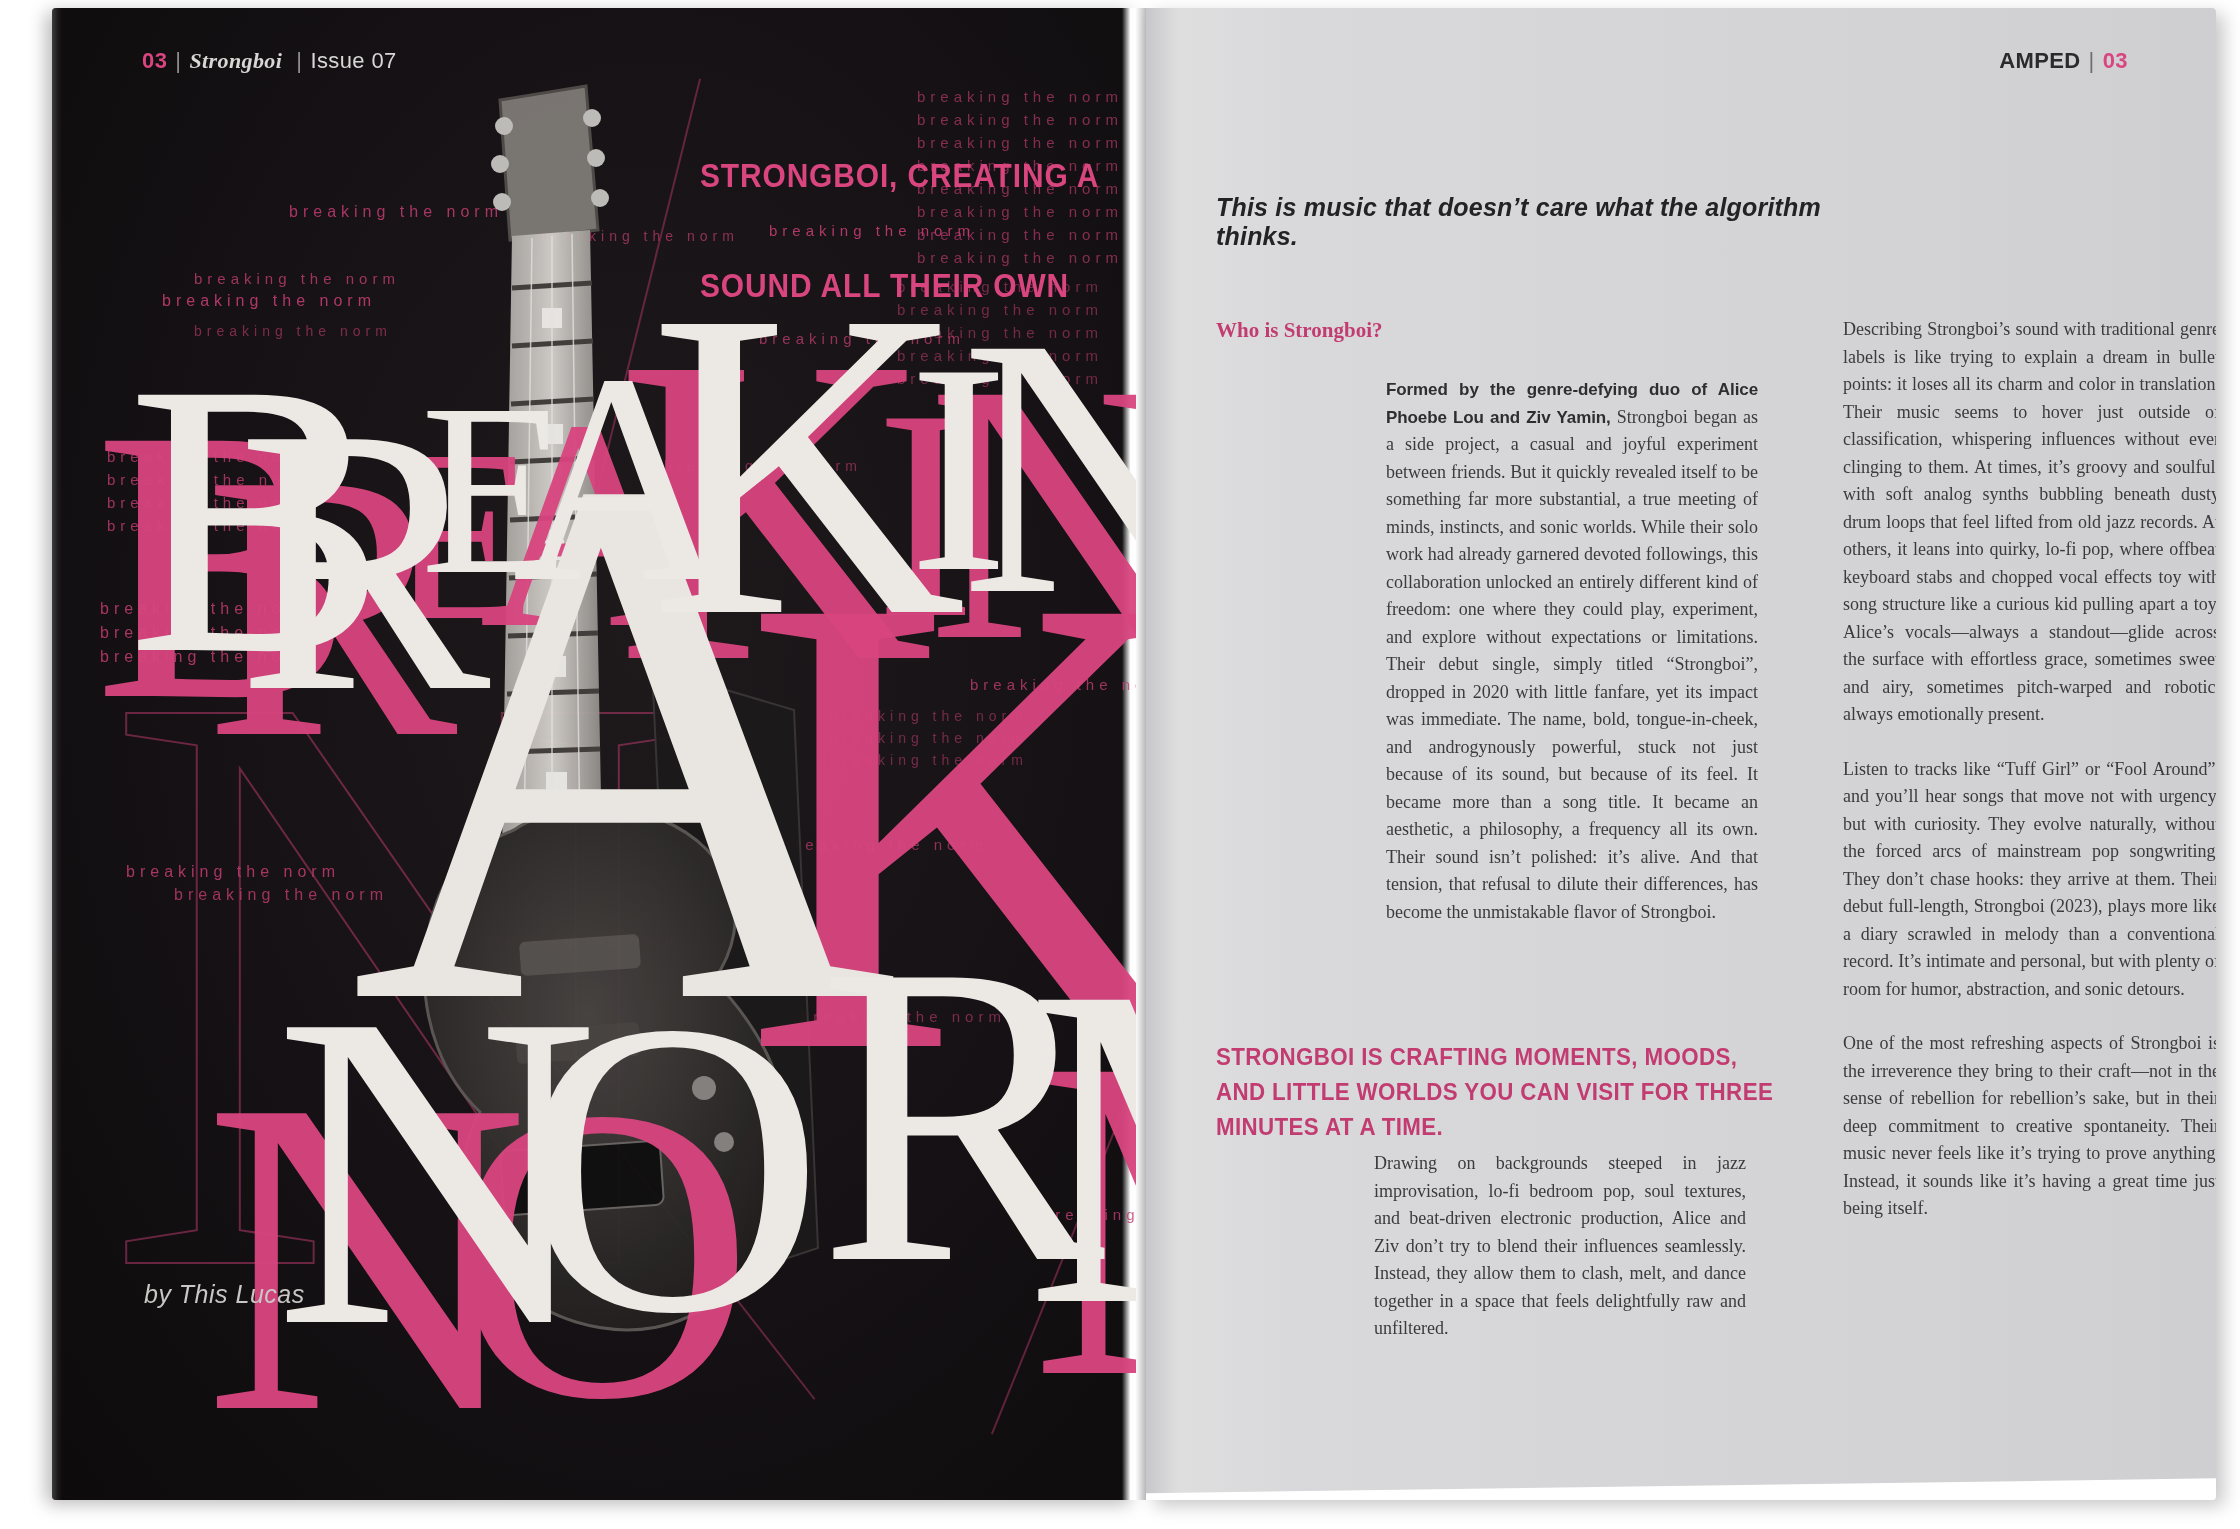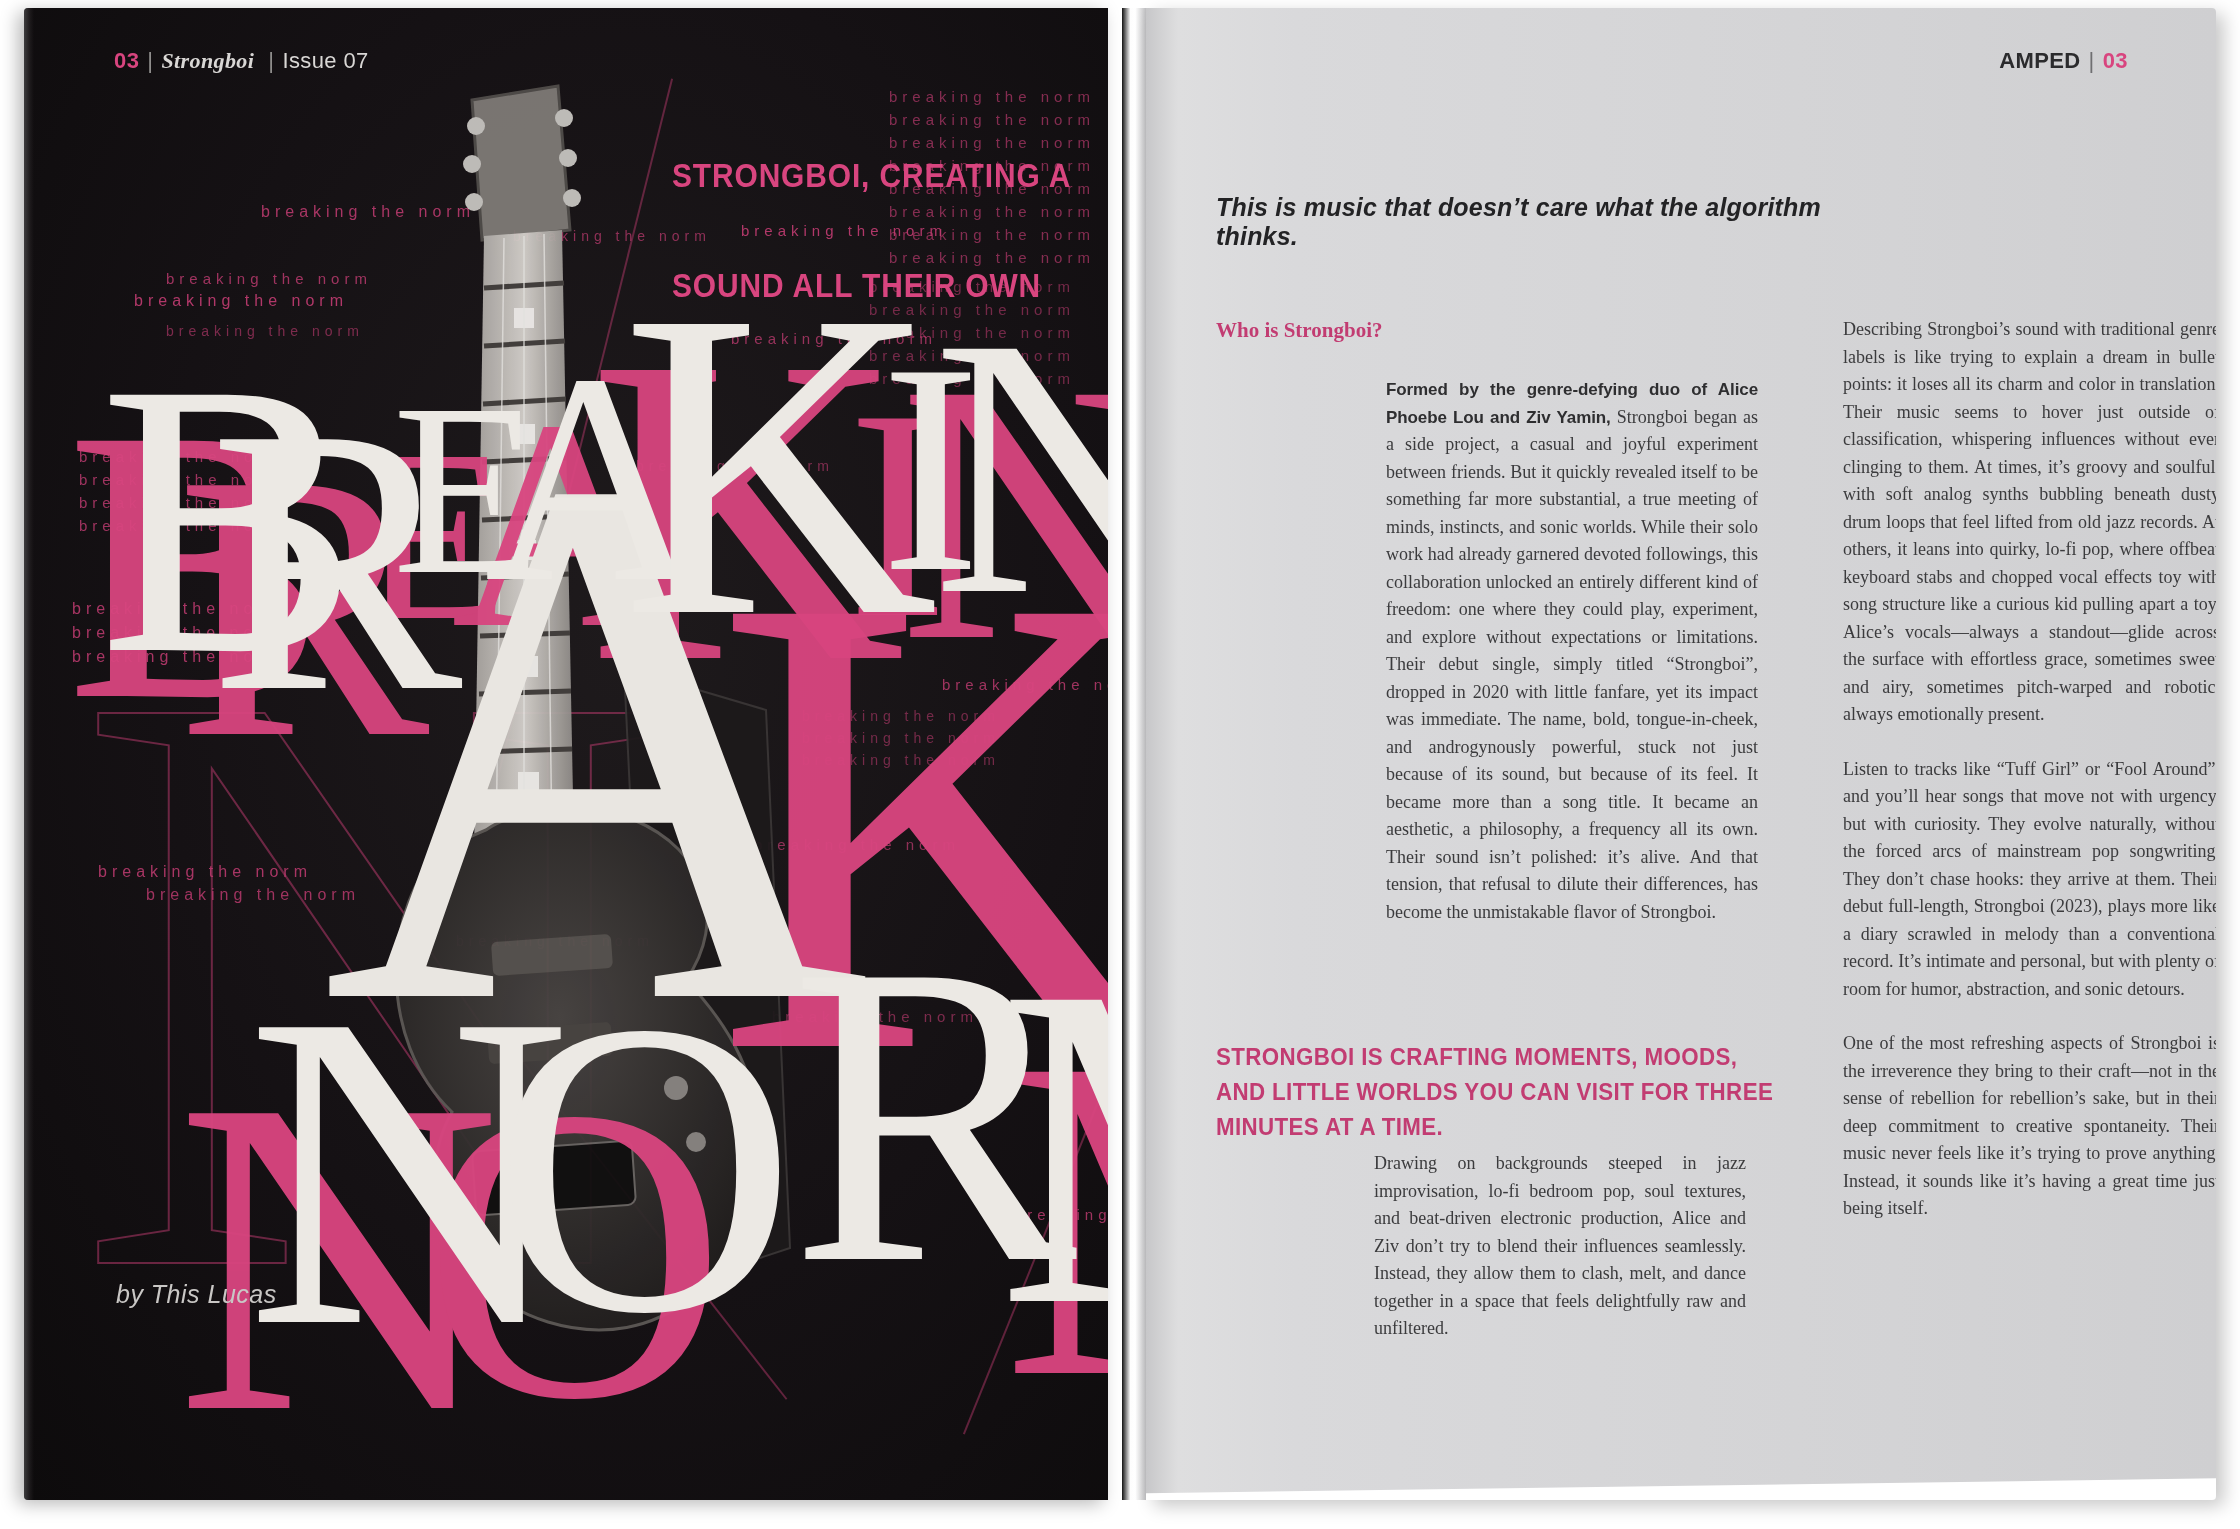--- a/index.html
+++ b/index.html
@@ -2,21 +2,21 @@
 <html><head>
 <meta charset="utf-8">
 <style>
   *{margin:0;padding:0;box-sizing:border-box}
   html,body{width:2240px;height:1529px;background:#ffffff;overflow:hidden;
     font-family:"Liberation Sans",sans-serif;}
   .stage{position:absolute;left:0;top:0;width:2240px;height:1529px;}
 
   
   .page{position:absolute;top:8px;height:1492px;overflow:hidden;}
-  .page-left{left:24px;width:1084px;border-radius:4px 0 0 4px;
+  .page-left{left:52px;width:1084px;border-radius:4px 0 0 4px;
     background:radial-gradient(ellipse at 55% 42%, #1e1a1c 0%, #151114 55%, #0d0b0c 100%);
     box-shadow:-6px 4px 18px rgba(0,0,0,.28);}
   .page-left::before{content:"";position:absolute;left:0;top:0;bottom:0;width:10px;
     background:linear-gradient(90deg,#6c6c6e, #2a2628 60%, rgba(0,0,0,0));opacity:.5;}
   .gutter{position:absolute;left:1122px;top:8px;width:24px;height:1492px;
     background:linear-gradient(90deg,#111 0%,#fdfdfd 35%,#ffffff 55%,#bfbfc1 100%);}
   .page-right{left:1146px;width:1070px;border-radius:0 4px 4px 0;
     background:linear-gradient(90deg,#c7c7c9 0%,#dededf 3%,#d9d9db 14%,#d3d3d5 70%,#cfcfd1 100%);
     box-shadow:8px 6px 18px rgba(0,0,0,.22);}
   .edge-cut{position:absolute;right:-14px;bottom:-30px;width:1120px;height:44px;

